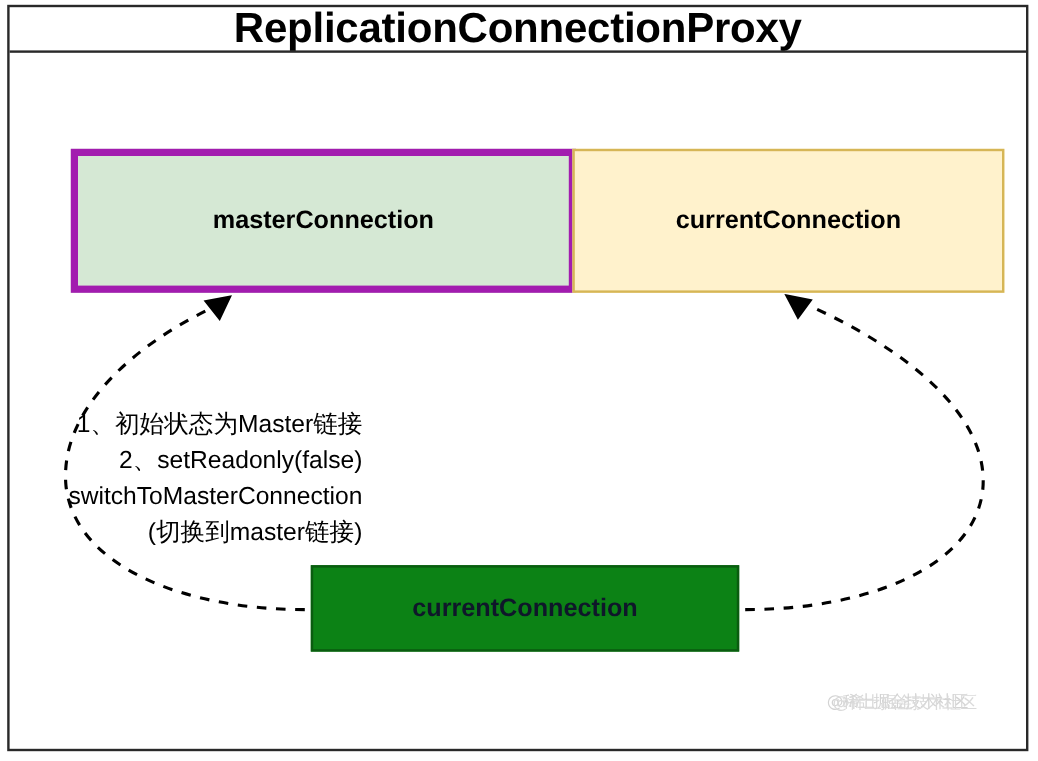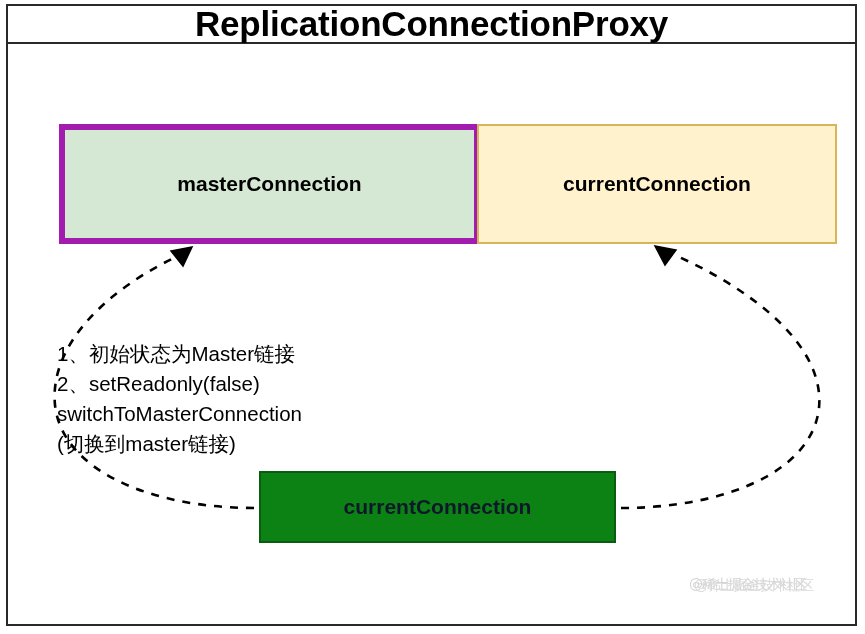--- a/index.html
+++ b/index.html
@@ -85,21 +85,21 @@
   .edge-label {
     position: absolute;
     font-size: 20.5px;
     color: #000000;
     line-height: 1.46;
     white-space: pre;
   }
   .edge-label-left {
     left: 57px;
     top: 339px;
-    text-align: left;
+    text-align: right;
   }
   .edge-label-right {
     left: 537px;
     top: 355px;
     width: 294px;
     text-align: right;
   }
   svg.edges {
     position: absolute;
     left: 0;

